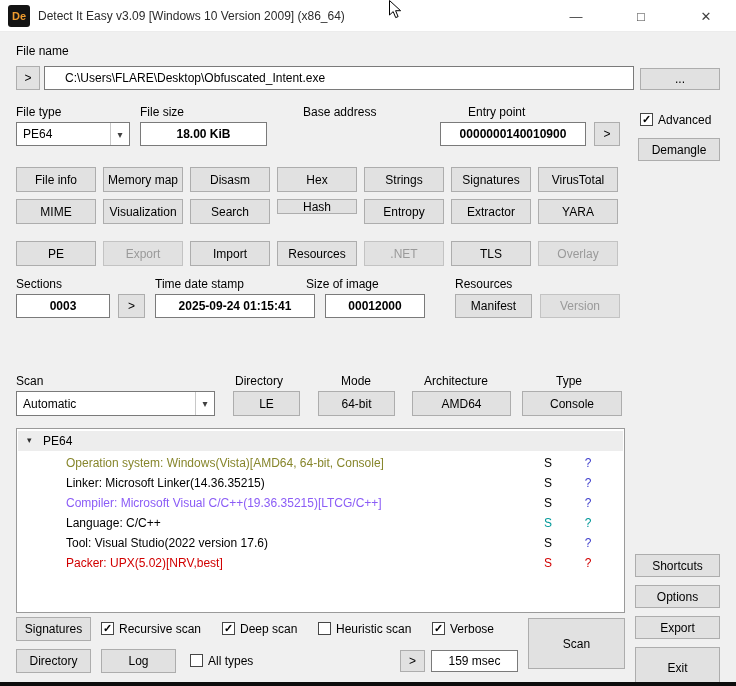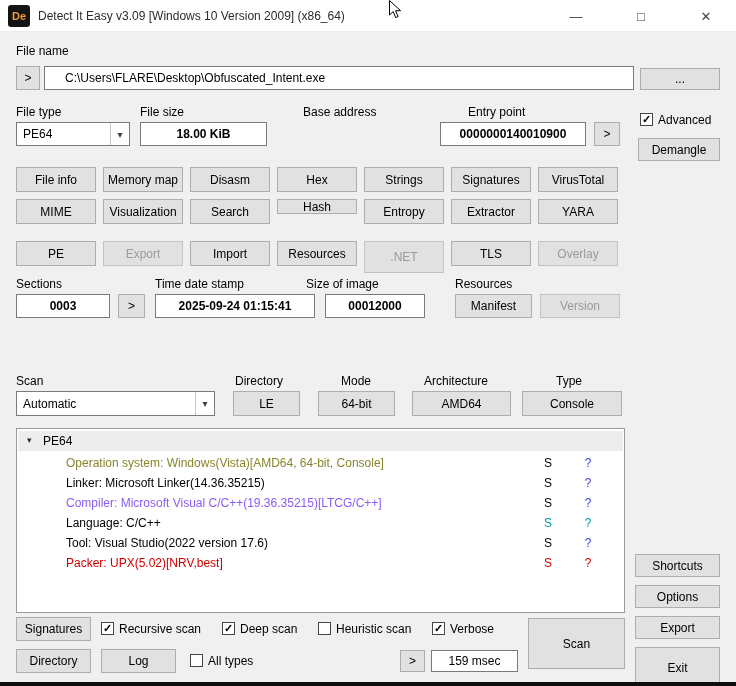--- a/index.html
+++ b/index.html
@@ -83,21 +83,21 @@
   <div class="btn" style="left:190px;top:199px;width:80px;height:25px">Search</div>
   <div class="btn" style="left:277px;top:199px;width:80px;height:15px">Hash</div>
   <div class="btn" style="left:364px;top:199px;width:80px;height:25px">Entropy</div>
   <div class="btn" style="left:451px;top:199px;width:80px;height:25px">Extractor</div>
   <div class="btn" style="left:538px;top:199px;width:80px;height:25px">YARA</div>
 
   <div class="btn" style="left:16px;top:241px;width:80px;height:25px">PE</div>
   <div class="btn disabled" style="left:103px;top:241px;width:80px;height:25px">Export</div>
   <div class="btn" style="left:190px;top:241px;width:80px;height:25px">Import</div>
   <div class="btn" style="left:277px;top:241px;width:80px;height:25px">Resources</div>
-  <div class="btn disabled" style="left:364px;top:241px;width:80px;height:32px">.NET</div>
+  <div class="btn disabled" style="left:364px;top:241px;width:80px;height:25px">.NET</div>
   <div class="btn" style="left:451px;top:241px;width:80px;height:25px">TLS</div>
   <div class="btn disabled" style="left:538px;top:241px;width:80px;height:25px">Overlay</div>
 
   <span class="lbl" style="left:16px;top:277px">Sections</span>
   <span class="lbl" style="left:155px;top:277px">Time date stamp</span>
   <span class="lbl" style="left:306px;top:277px">Size of image</span>
   <span class="lbl" style="left:455px;top:277px">Resources</span>
 
   <div class="field center bold" style="left:16px;top:294px;width:94px;height:24px">0003</div>
   <div class="btn" style="left:118px;top:294px;width:27px;height:24px">&gt;</div>

